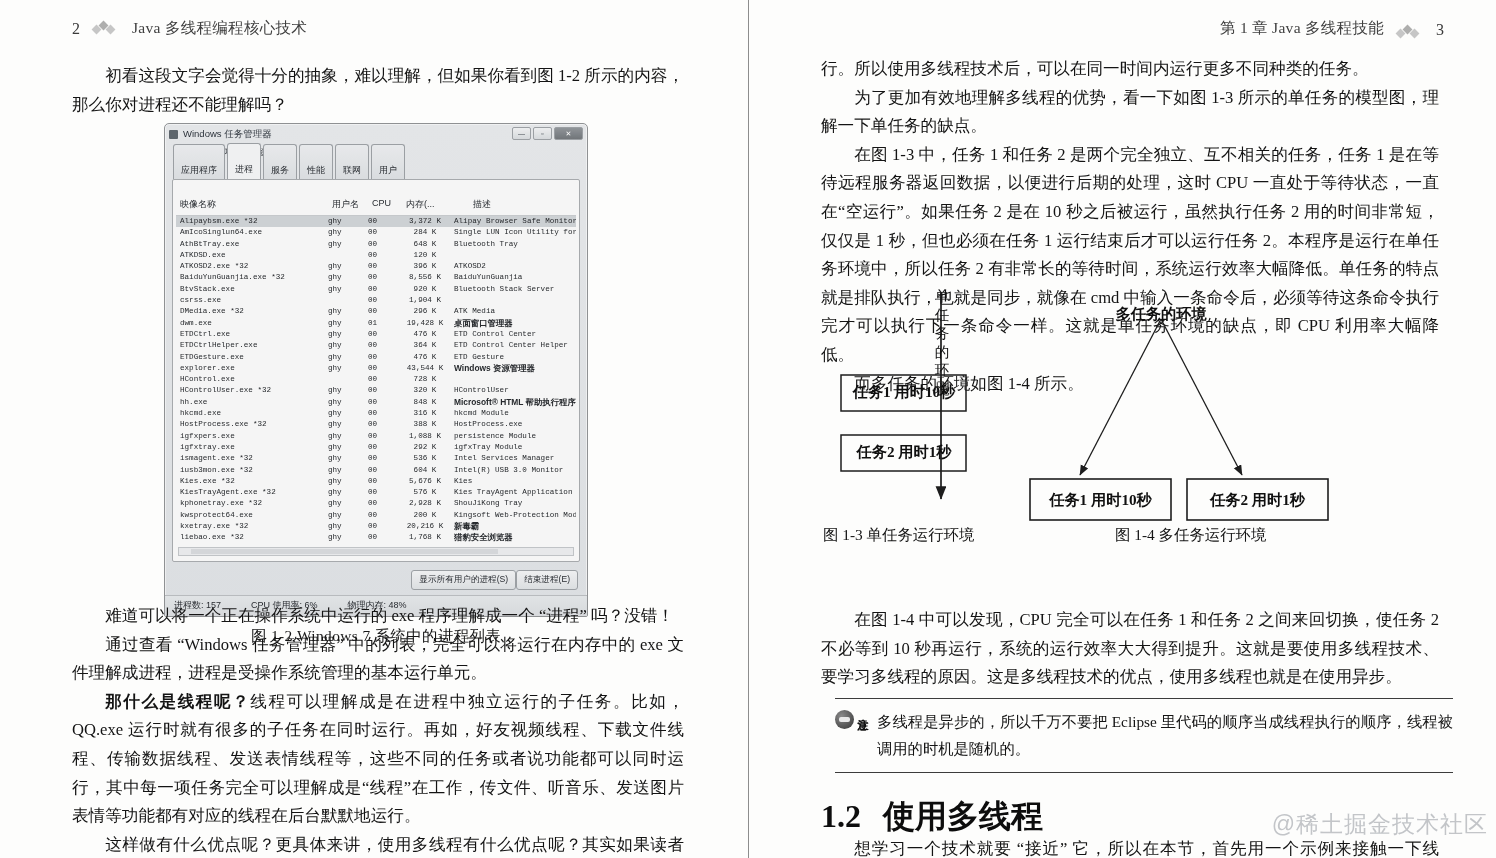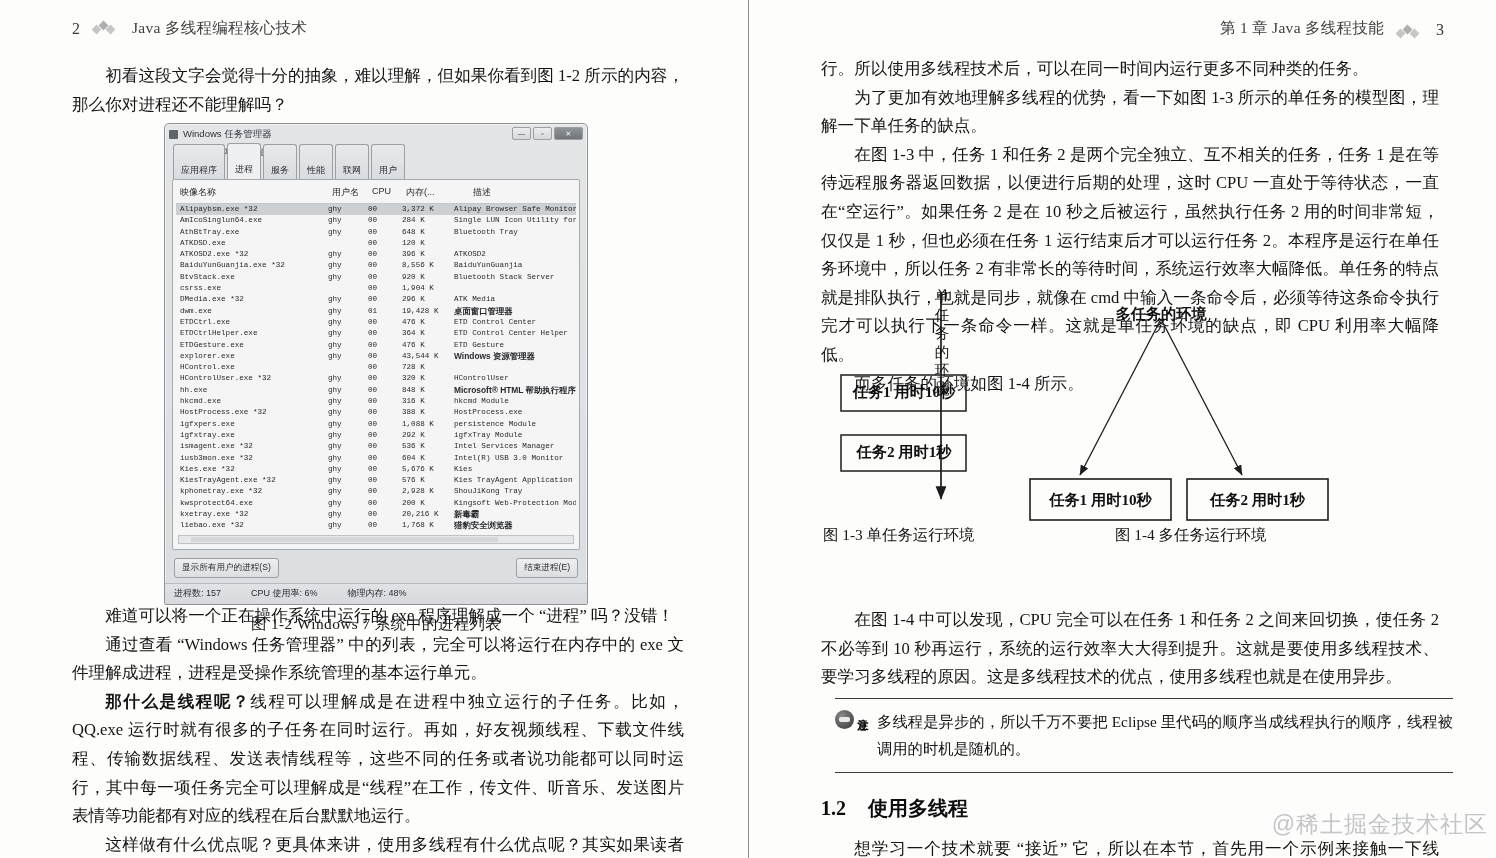--- a/index.html
+++ b/index.html
@@ -92,50 +92,50 @@
   .tmtab {
     font-family:"Liberation Sans",sans-serif; font-size:9px; color:#1d242c;
     padding:19px 7px 2px 7px;
     border:1px solid #9aa1a8; border-bottom:none; border-radius:3px 3px 0 0;
     background:linear-gradient(180deg,#eceff2,#dde1e6);
   }
   .tmtab.active { background:#f4f6f8; padding-bottom:3px; }
   .tmbody {
     margin:0 7px 4px 7px; background:#fbfbfb;
     border:1px solid #a6abb1; border-radius:2px;
-    padding:4px 3px 3px 3px;
+    padding:16px 3px 3px 3px;
   }
   .tmlisthead {
     display:flex; font-family:"Liberation Sans",sans-serif; font-size:9px;
     color:#1b222a; padding:2px 2px 4px 4px; border-bottom:1px solid #c7ccd1;
     position:relative;
   }
   .tmrow {
     display:flex; font-family:"Liberation Mono","DejaVu Sans Mono",monospace;
     font-size:7.6px; color:#20252b; line-height:11.3px; padding-left:4px;
   }
   .tmrow.sel { background:#cfd4d9; }
   .c-name { width:148px; overflow:hidden; white-space:nowrap; }
   .c-user { width:40px; }
   .c-cpu  { width:34px; }
-  .c-mem  { width:52px; text-align:left; padding-right:6px; }
+  .c-mem  { width:52px; text-align:center; padding-right:6px; }
   .c-desc { flex:1; overflow:hidden; white-space:nowrap; }
   .cjk { font-family:"Liberation Sans",sans-serif; font-size:8.4px; font-weight:bold; }
   .h-name { width:152px; } .h-user { width:40px; } .h-cpu { width:34px; }
   .h-mem { width:67px; } .h-desc { flex:1; }
   .tmhscroll {
     height:9px; margin:3px 2px 2px 2px; background:#eceef0;
     border:1px solid #c2c7cc; position:relative;
   }
   .tmhscroll::after{
     content:""; position:absolute; left:12px; top:1px; width:78%; height:5px;
     background:#d7dbdf;
   }
   .tmfootrow {
-    display:flex; align-items:center; justify-content:space-between;
+    display:flex; align-items:center; justify-content:flex-end;
     padding:4px 9px 5px 9px;
   }
   .tmpush {
     font-family:"Liberation Sans",sans-serif; font-size:8.6px; color:#1c222a;
     border:1px solid #9aa1a8; border-radius:3px;
     background:linear-gradient(180deg,#f3f5f7,#dfe3e7);
     padding:3px 7px;
   }
   .tmstatus {
     display:flex; gap:30px; align-items:center;
@@ -179,21 +179,21 @@
   .note-label {
     font-size:11px; line-height:11px; font-weight:bold; color:#121212;
     writing-mode:vertical-rl; letter-spacing:0px; height:24px;
     font-family:"Liberation Sans",sans-serif;
   }
   .note-text { font-size:15.3px; line-height:27px; color:#141414; text-align:justify; }
 
   
   .h2 {
     position:absolute; left:72px;
-    font-size:20px; font-weight:bold; color:#0d0d0d;
+    font-size:32px; font-weight:bold; color:#0d0d0d;
     display:flex; gap:22px; align-items:baseline;
     font-family:"Liberation Serif",serif;
   }
 
   
   .watermark {
     position:absolute; right:8px; bottom:18px;
     font-size:23px; color:#b9bcc0; opacity:.85;
     font-family:"Liberation Sans",sans-serif;
     white-space:nowrap; letter-spacing:1px;

